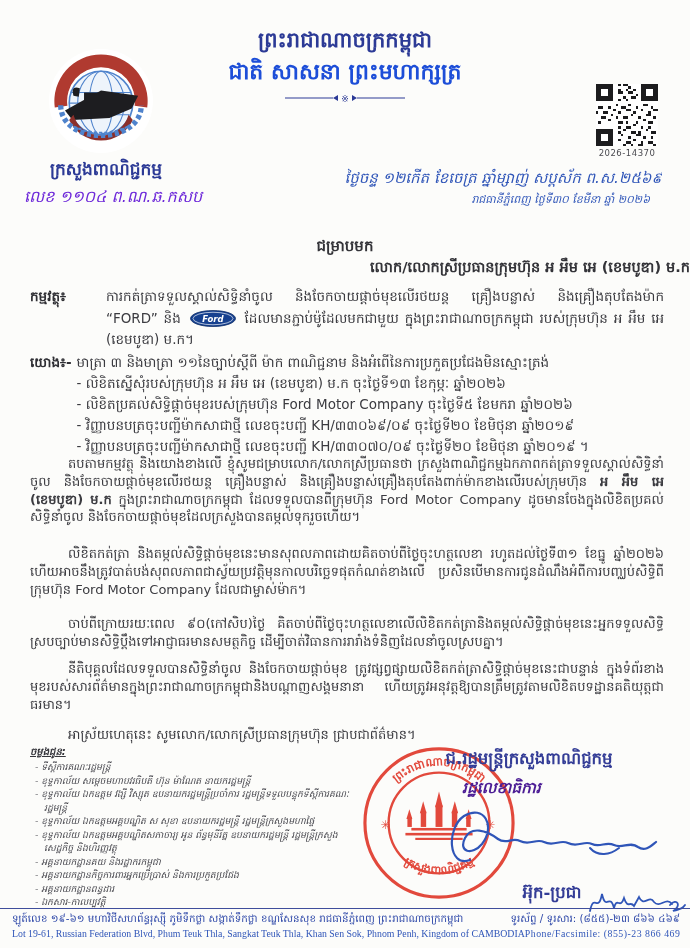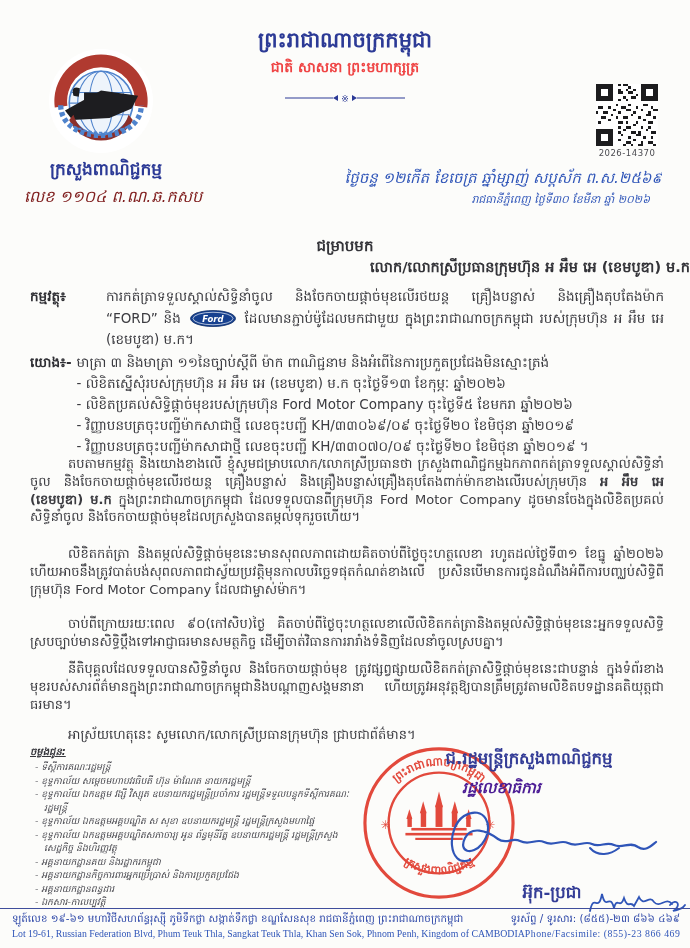--- a/index.html
+++ b/index.html
@@ -5,27 +5,27 @@
   html,body{margin:0;padding:0;background:#e8e8e8;}
   .page{
     position:relative;width:690px;height:948px;margin:0 auto;
     background:#fcfcfa;overflow:hidden;
     font-family:"DejaVu Sans",sans-serif;color:#3b3b40;
   }
   
   .kingdom{position:absolute;top:26px;left:140px;width:410px;text-align:center;
     font-size:21px;font-weight:bold;color:#2c3a96;}
   .motto{position:absolute;top:58px;left:140px;width:410px;text-align:center;
-    font-size:14px;font-weight:bold;color:#ef4444;}
+    font-size:22px;font-weight:bold;color:#1d4ed8;}
   .ornament{position:absolute;top:92px;left:285px;width:120px;height:12px;}
   .emblem{position:absolute;top:48px;left:48px;width:106px;height:106px;}
   .ministry-name{position:absolute;top:158px;left:18px;width:176px;text-align:center;
     font-size:17px;font-weight:bold;color:#2c3a96;}
   .ref-number{position:absolute;top:186px;left:24px;width:230px;
-    font-size:16px;font-style:italic;color:#7f1d1d;}
+    font-size:16px;font-style:italic;color:#6d28d9;}
   .qr-wrap{position:absolute;top:84px;right:30px;width:66px;text-align:center;}
   .qr-wrap svg{width:62px;height:62px;display:block;margin:0 auto;}
   .qr-label{font-size:8.5px;color:#4a4a50;margin-top:2px;letter-spacing:.5px;}
   .date-lunar{position:absolute;top:168px;right:28px;width:420px;text-align:right;
     font-size:15px;font-style:italic;color:#2f55b8;white-space:nowrap;overflow:hidden;}
   .date-greg{position:absolute;top:192px;right:40px;width:420px;text-align:right;
     font-size:11px;font-style:italic;color:#2f55b8;white-space:nowrap;overflow:hidden;}
   
   .jomreab{position:absolute;top:236px;left:0;width:100%;text-align:center;
     font-size:15px;font-weight:bold;color:#333338;}

